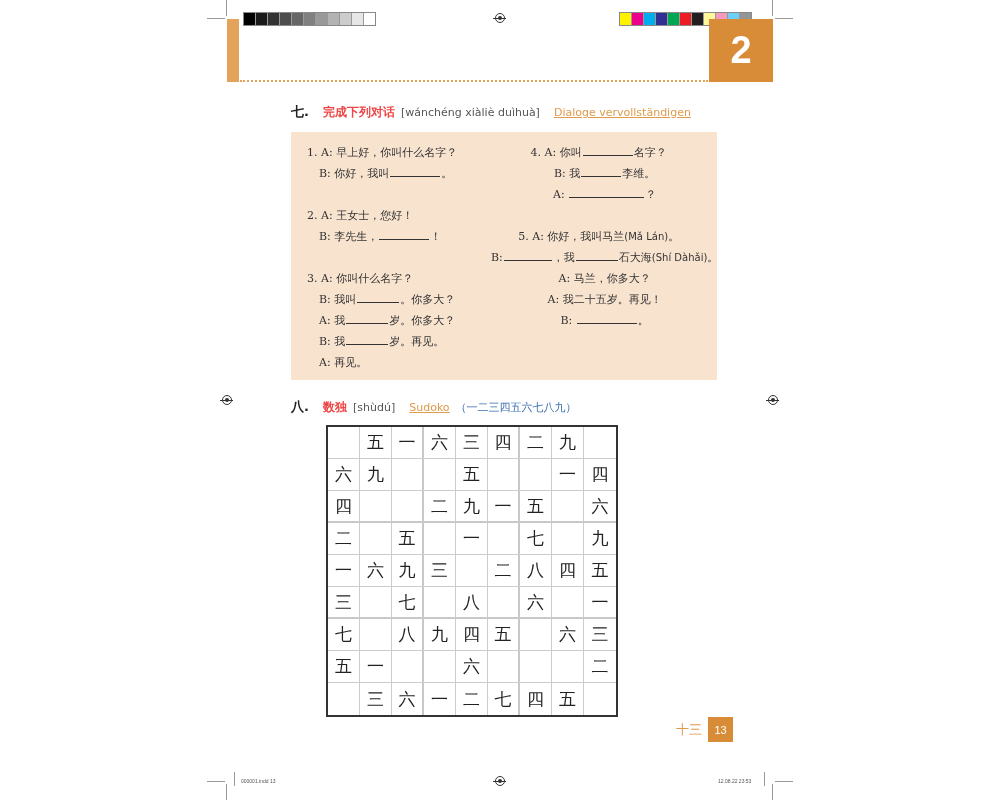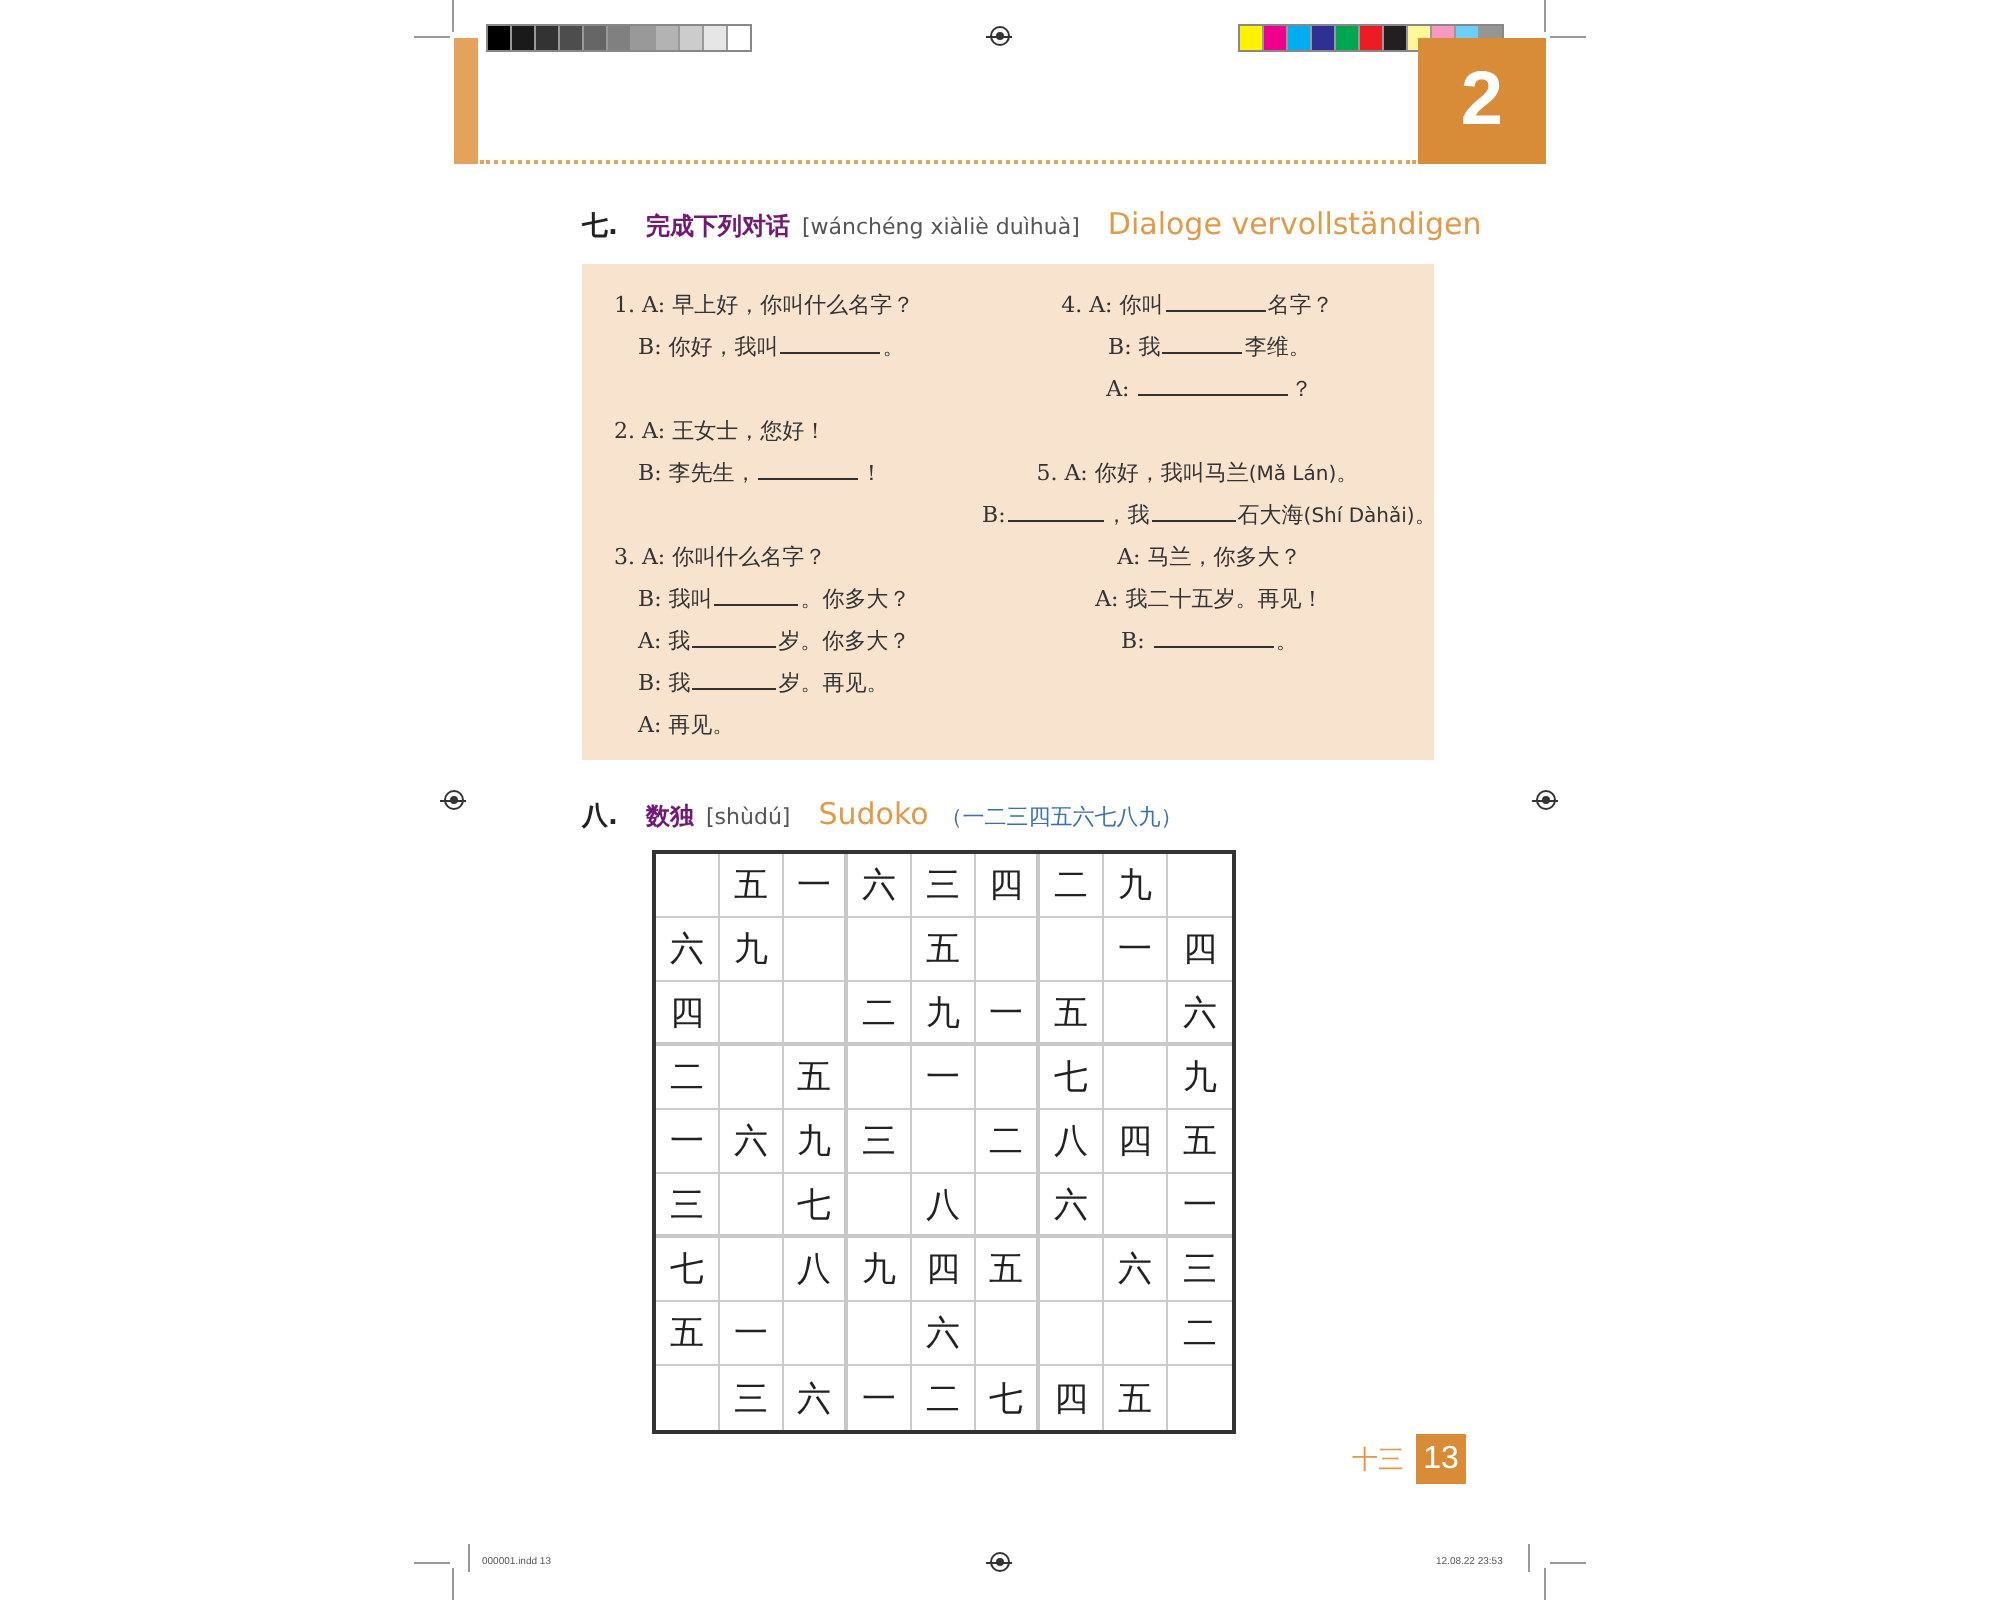--- a/index.html
+++ b/index.html
@@ -10,39 +10,39 @@
   .swatch{width:11px;height:12px;border-right:1px solid #999;}
   .swatch:last-child{border-right:none;}
   .reg{position:absolute;width:10px;height:10px;border-radius:50%;border:1.5px solid #333;box-sizing:border-box;}
   .reg::before{content:"";position:absolute;left:1.5px;top:1.5px;width:4px;height:4px;border-radius:50%;background:#333;}
   .reg::after{content:"";position:absolute;left:-3px;top:3.5px;width:13px;height:1px;background:#333;}
   .left-bar{left:227px;top:19px;width:12px;height:63px;background:#e3a35d;}
   .dots{left:240px;top:80px;width:468px;height:0;border-top:2px dotted #e3a35d;}
   .chap{left:709px;top:19px;width:64px;height:63px;background:#d98c37;color:#fff;font-family:"Liberation Sans",sans-serif;font-weight:bold;font-size:38px;display:flex;align-items:center;justify-content:center;}
   .sec-title{display:flex;align-items:baseline;gap:0;position:absolute;}
   .sec-num{font-weight:bold;font-size:13px;color:#222;width:32px;}
-  .sec-cn{font-weight:bold;font-size:12px;color:#701a75;margin-right:6px;}
+  .sec-cn{font-weight:bold;font-size:12px;color:#ef4444;margin-right:6px;}
   .sec-pin{font-size:11px;color:#555;margin-right:14px;}
-  .sec-de{font-size:15px;color:#e09a4c;}
+  .sec-de{font-size:11px;color:#e09a4c;text-decoration:underline;}
   .sec-blue{font-size:11px;color:#3a6fb0;margin-left:6px;font-family:"DejaVu Serif",serif;}
   .ex-box{left:291px;top:132px;width:426px;height:248px;background:#f8e3cf;}
   .col{position:absolute;top:10px;font-family:"DejaVu Serif",serif;font-size:11px;color:#333;}
   .line{height:21px;line-height:21px;white-space:nowrap;}
   .gap{height:21px;}
   .blank{display:inline-block;border-bottom:1px solid #333;height:12px;vertical-align:baseline;margin:0 1px;}
   .ind{padding-left:12px;}
   .pinyin-inline{font-family:"DejaVu Sans",sans-serif;font-size:10px;}
   .grid{left:326px;top:425px;width:288px;height:288px;border:2px solid #333;display:grid;grid-template-columns:repeat(9,1fr);grid-template-rows:repeat(9,1fr);box-sizing:content-box;}
   .cell{border-right:1px solid #ccc;border-bottom:1px solid #ccc;display:flex;align-items:center;justify-content:center;font-family:"DejaVu Serif",serif;font-size:17px;color:#222;}
   .cell.c9{border-right:none;}
   .cell.r9{border-bottom:none;}
   .cell.bx{border-right:2px solid #c8c8c8;}
   .cell.by{border-bottom:2px solid #c8c8c8;}
   .pg-cn{left:676px;top:721px;color:#e09a4c;font-size:13px;}
-  .pg-num{left:708px;top:717px;width:25px;height:25px;background:#d98c37;color:#fff;font-size:16px;font-family:"Liberation Sans",sans-serif;display:flex;align-items:center;justify-content:center;}
+  .pg-num{left:708px;top:717px;width:25px;height:25px;background:#d98c37;color:#fff;font-size:11px;font-family:"Liberation Sans",sans-serif;display:flex;align-items:center;justify-content:center;}
   .slug{font-size:5px;color:#555;font-family:"Liberation Sans",sans-serif;}
 </style>
 </head>
 <body>
 
 <div class="crop" style="left:226px;top:0;width:1px;height:16px;"></div>
 <div class="crop" style="left:207px;top:18px;width:18px;height:1px;"></div>
 <div class="crop" style="left:772px;top:0;width:1px;height:16px;"></div>
 <div class="crop" style="left:775px;top:18px;width:18px;height:1px;"></div>
 <div class="crop" style="left:226px;top:784px;width:1px;height:16px;"></div>

